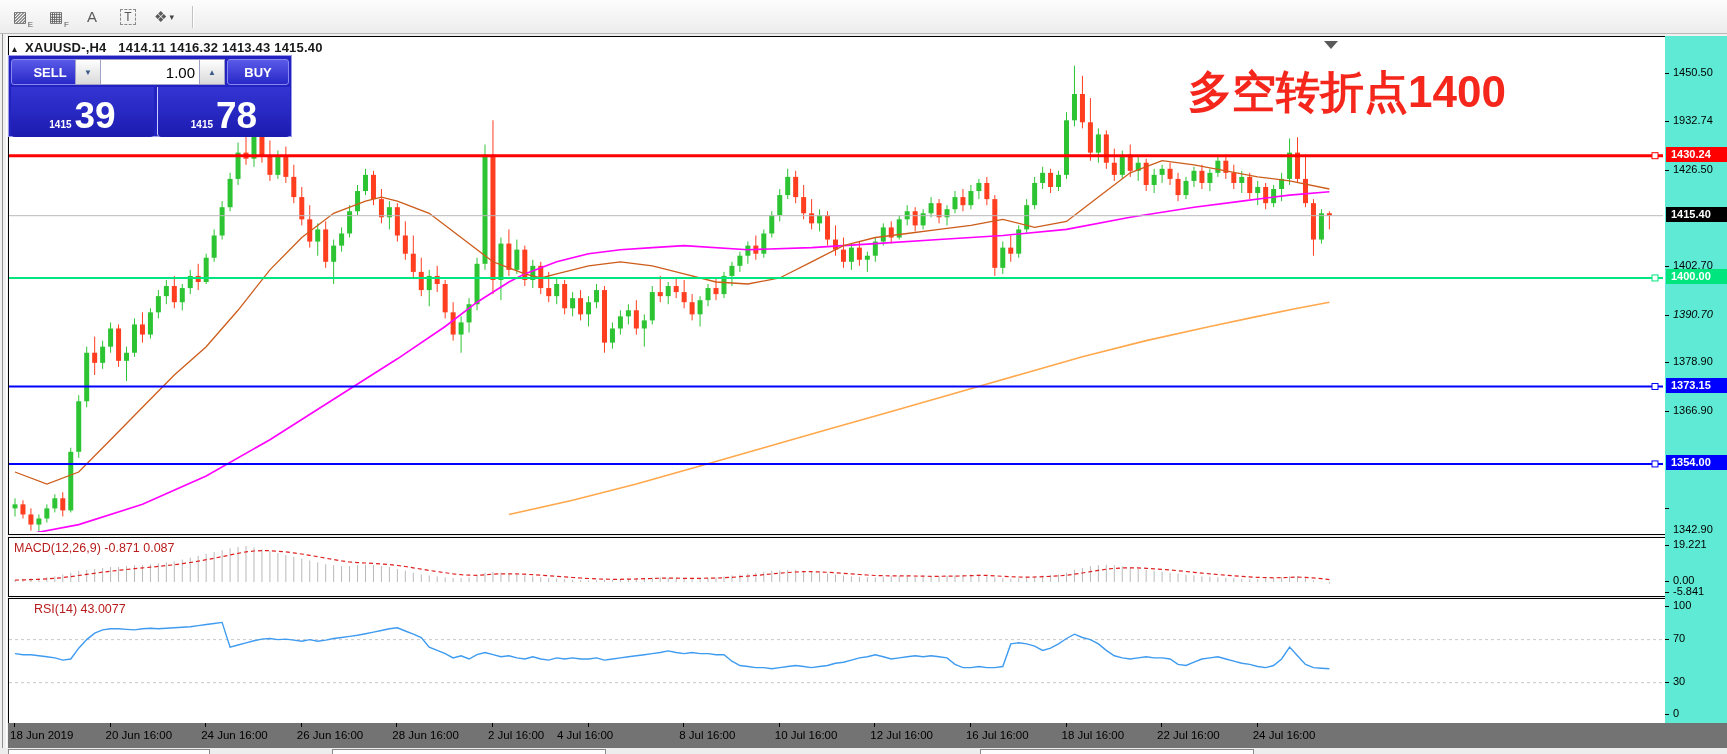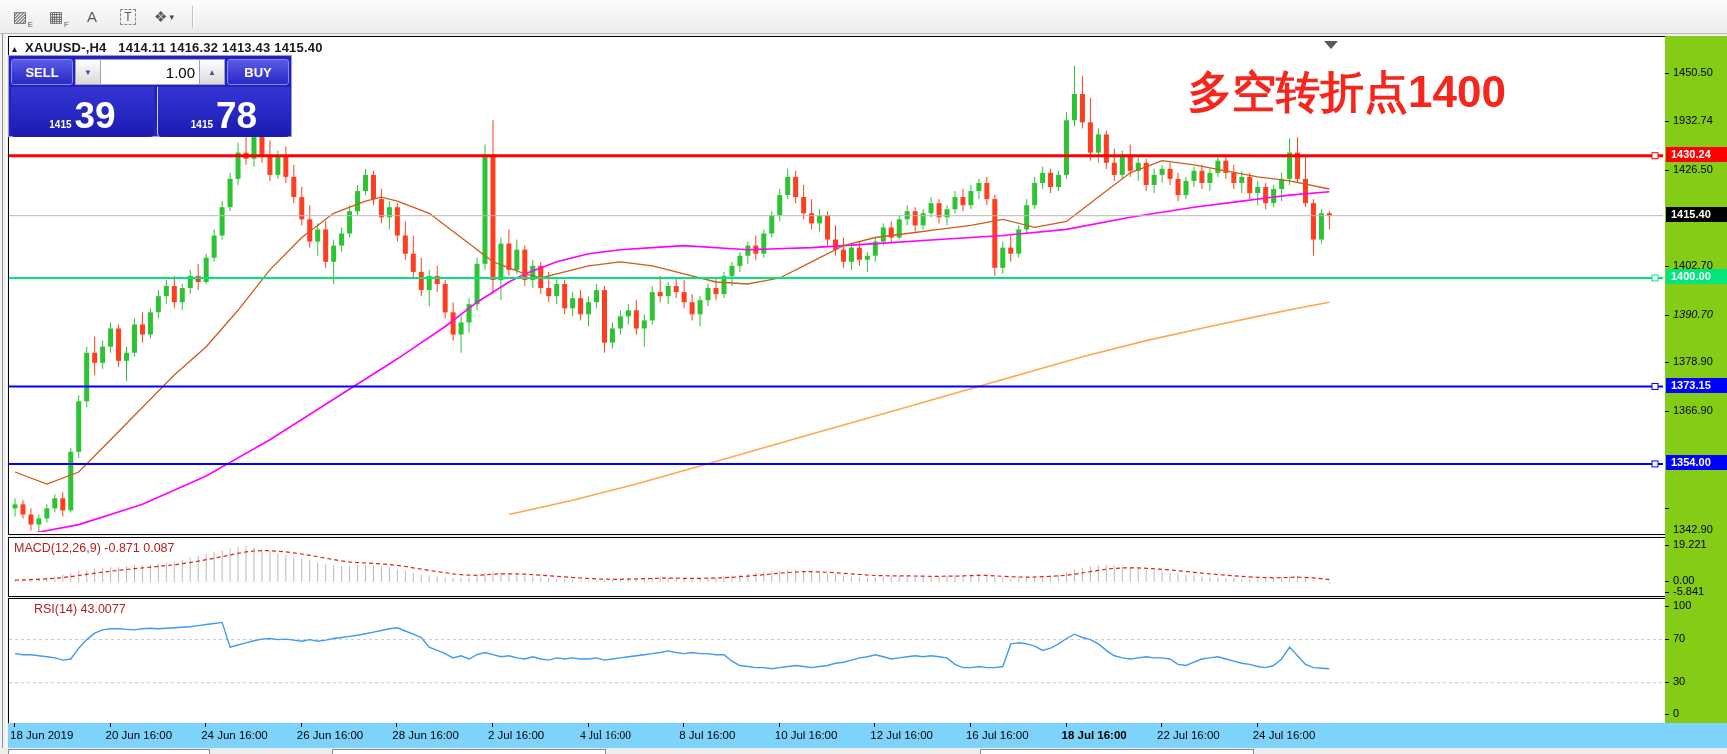--- a/index.html
+++ b/index.html
@@ -17,32 +17,32 @@
   .tb-sep{width:1px;height:22px;background:#c2c2c2;margin:0 8px 0 12px;border-right:1px solid #fff;}
   .tf-btn{min-width:26px;padding:3px 6px;margin:0 2px;text-align:center;font-size:12px;color:#3a3a3a;
           border:1px solid transparent;border-radius:2px;cursor:default;}
   .tf-btn.active{background:#fafafa;border:1px solid #9a9a9a;box-shadow:inset 0 0 2px #ccc;}
   
   #left-frame{left:2px;top:34px;width:3px;height:720px;border-left:1px solid #909090;border-right:1px solid #ffffff;}
   .pane{background:#fff;border:1px solid #000;}
   #main-pane{left:8px;top:36px;width:1656px;height:497px;}
   #macd-pane{left:8px;top:537px;width:1656px;height:58px;}
   #rsi-pane{left:8px;top:598px;width:1656px;height:124px;}
-  #date-axis{left:8px;top:723px;width:1719px;height:25px;background:#7dd3fc;}
-  #price-axis{left:1665px;top:36px;width:62px;height:687px;background:#84cc16;}
+  #date-axis{left:8px;top:723px;width:1719px;height:25px;background:#737373;}
+  #price-axis{left:1665px;top:36px;width:62px;height:687px;background:#5eead4;}
   svg{display:block;}
   
   #chart-header{left:12px;top:40px;font-size:13px;font-weight:600;color:#1a1a1a;letter-spacing:0.2px;}
   #chart-header .tri{font-size:10px;margin-right:4px;}
   
   #trade-panel{left:8px;top:55px;width:282px;height:80px;background:#2222c0;border:1px solid #9a9ae8;}
   .tp-btn{position:absolute;top:3px;height:24px;background:linear-gradient(#5a5ae8,#2828c8);
           border:1px solid #8888f0;border-radius:3px;color:#fff;font-size:13px;font-weight:bold;
           display:flex;align-items:center;justify-content:center;cursor:pointer;}
-  #sell-btn{left:2px;width:60px;}
+  #sell-btn{left:2px;width:60px;padding-left:8px;}
   #buy-btn{left:218px;width:60px;}
   .tp-spin{position:absolute;top:3px;width:24px;height:24px;background:linear-gradient(#fefefe,#d9d9d9);
            border:1px solid #a0a0c8;display:flex;align-items:center;justify-content:center;
            font-size:8px;color:#3a5a8a;cursor:pointer;}
   #spin-down{left:66px;}
   #spin-up{left:190px;width:24px;}
   #lot-input{position:absolute;left:91px;top:3px;width:92px;height:22px;border:1px solid #a0a0c8;
              background:#fff;font-size:15px;text-align:right;padding-right:6px;font-family:inherit;}
   .tp-price{position:absolute;top:31px;height:46px;background:linear-gradient(#3434d4,#1b1bb0);
             border-radius:0 0 4px 4px;color:#fff;display:flex;align-items:flex-end;justify-content:center;
@@ -669,31 +669,31 @@
     <div class="date-label" style="left: 97.592px;">20 Jun 16:00</div>
     <div class="date-tick" style="left: 197.184px;"></div>
     <div class="date-label" style="left: 193.184px;">24 Jun 16:00</div>
     <div class="date-tick" style="left: 292.776px;"></div>
     <div class="date-label" style="left: 288.776px;">26 Jun 16:00</div>
     <div class="date-tick" style="left: 388.368px;"></div>
     <div class="date-label" style="left: 384.368px;">28 Jun 16:00</div>
     <div class="date-tick" style="left: 483.96px;"></div>
     <div class="date-label" style="left: 479.96px;">2 Jul 16:00</div>
     <div class="date-tick" style="left: 579.552px;"></div>
-    <div class="date-label" style="left: 572px; font-family: Liberation Serif, serif;">4 Jul 16:00</div>
+    <div class="date-label" style="left: 549px;">4 Jul 16:00</div>
     <div class="date-tick" style="left: 675.144px;"></div>
     <div class="date-label" style="left: 671.144px;">8 Jul 16:00</div>
     <div class="date-tick" style="left: 770.736px;"></div>
     <div class="date-label" style="left: 766.736px;">10 Jul 16:00</div>
     <div class="date-tick" style="left: 866.328px;"></div>
     <div class="date-label" style="left: 862.328px;">12 Jul 16:00</div>
     <div class="date-tick" style="left: 961.92px;"></div>
     <div class="date-label" style="left: 957.92px;">16 Jul 16:00</div>
     <div class="date-tick" style="left: 1057.51px;"></div>
-    <div class="date-label" style="left: 1053.51px; font-weight: bold;">18 Jul 16:00</div>
+    <div class="date-label" style="left: 1053.51px;">18 Jul 16:00</div>
     <div class="date-tick" style="left: 1153.1px;"></div>
     <div class="date-label" style="left: 1149.1px;">22 Jul 16:00</div>
     <div class="date-tick" style="left: 1248.7px;"></div>
     <div class="date-label" style="left: 1244.7px;">24 Jul 16:00</div>
   </div>
 
 <div id="chart-header" class="abs">
   <span class="tri">▴</span>
   <span>XAUUSD-,H4</span>
   <span style="margin-left:8px;">1414.11 1416.32 1413.43 1415.40</span>

